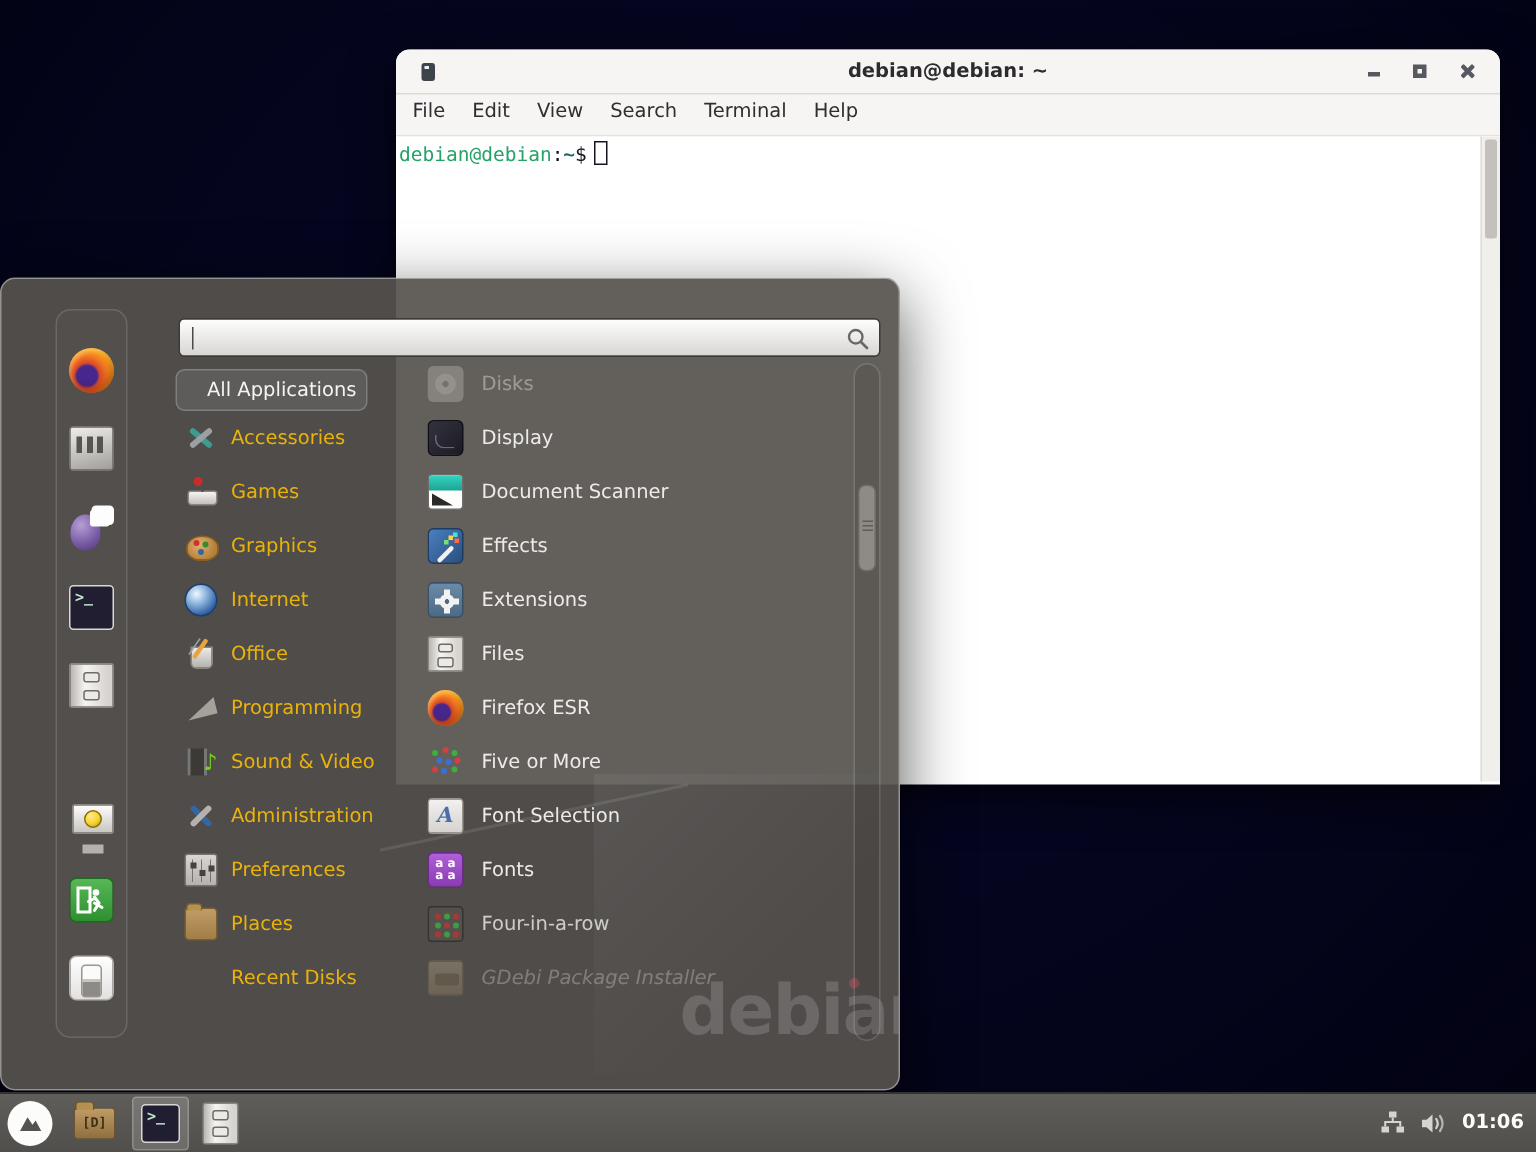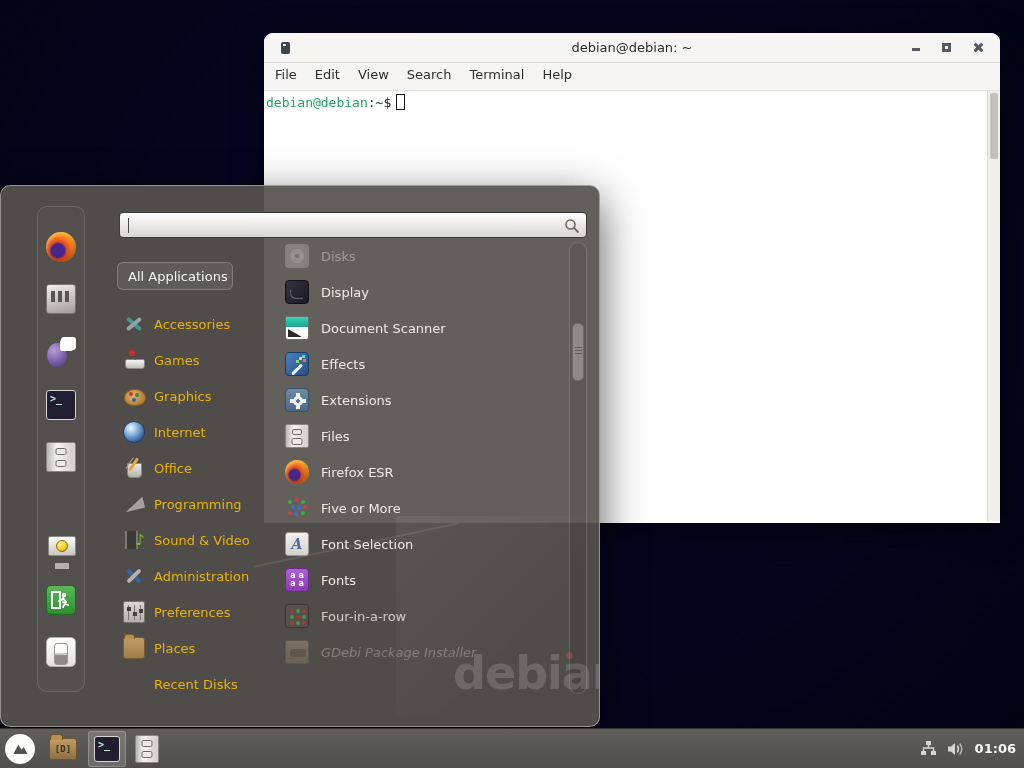--- a/index.html
+++ b/index.html
@@ -22,21 +22,21 @@
   .titlebar {
     height:30px; background:#f6f5f4; border-bottom:1px solid #dbd9d6;
     position:relative; display:flex; align-items:center;
   }
   .titlebar .win-icon {
     position:absolute; left:17px; top:9px; width:9px; height:12px;
     background:#3f434b; border-radius:2px;
   }
   .titlebar .win-icon::after { content:""; position:absolute; left:2px; top:2px; width:3px; height:2px; background:#e8f4ee; }
   .title-text {
-    flex:1; text-align:center; font-size:13px; font-weight:normal; color:#2c2c2e;
+    flex:1; text-align:center; font-size:13px; font-weight:bold; color:#2c2c2e;
   }
   .win-controls { position:absolute; right:16px; top:0; height:100%; display:flex; align-items:center; gap:22px; }
   .wc-min { width:8px; height:3px; background:#565960; margin-top:4px; }
   .wc-max { width:9px; height:9px; border:3px solid #565960; }
   .wc-close { width:11px; height:11px; position:relative; }
   .wc-close::before, .wc-close::after {
     content:""; position:absolute; left:0; top:4px; width:11px; height:3px; background:#565960; border-radius:1px;
   }
   .wc-close::before { transform:rotate(45deg); }
   .wc-close::after  { transform:rotate(-45deg); }
@@ -107,21 +107,21 @@
     border-radius:4px; border:1px solid #3c3a37;
     background:linear-gradient(#fefefe,#d8d6d3);
   }
   .menu-search .caret { position:absolute; left:8px; top:5px; width:1px; height:15px; background:#4a4a4a; }
   .menu-search svg { position:absolute; right:6px; top:5px; }
 
   
   .cat-col { position:absolute; left:116px; top:60px; width:160px; }
   .cat-row { height:36px; display:flex; align-items:center; gap:9px; padding-left:6px; color:#eab308; font-size:13px; cursor:pointer; }
   .cat-row.selected {
-    height:28px; margin:16px 0; width:116px; padding-left:10px;
+    height:28px; margin:0 0; width:128px; padding-left:20px;
     background:rgba(255,255,255,0.09); border:1px solid rgba(255,255,255,0.22);
     border-radius:6px; color:#f4f3f1;
   }
   .cat-ic { width:22px; height:22px; }
   .ic-none { width:22px; height:22px; visibility:hidden; }
 
   
   .app-col { position:absolute; left:284px; top:52px; width:282px; height:458px; overflow:hidden; }
   .app-row { height:36px; display:flex; align-items:center; gap:12px; color:#edebe8; font-size:13px; cursor:pointer; }
   .app-ic { width:24px; height:24px; }

